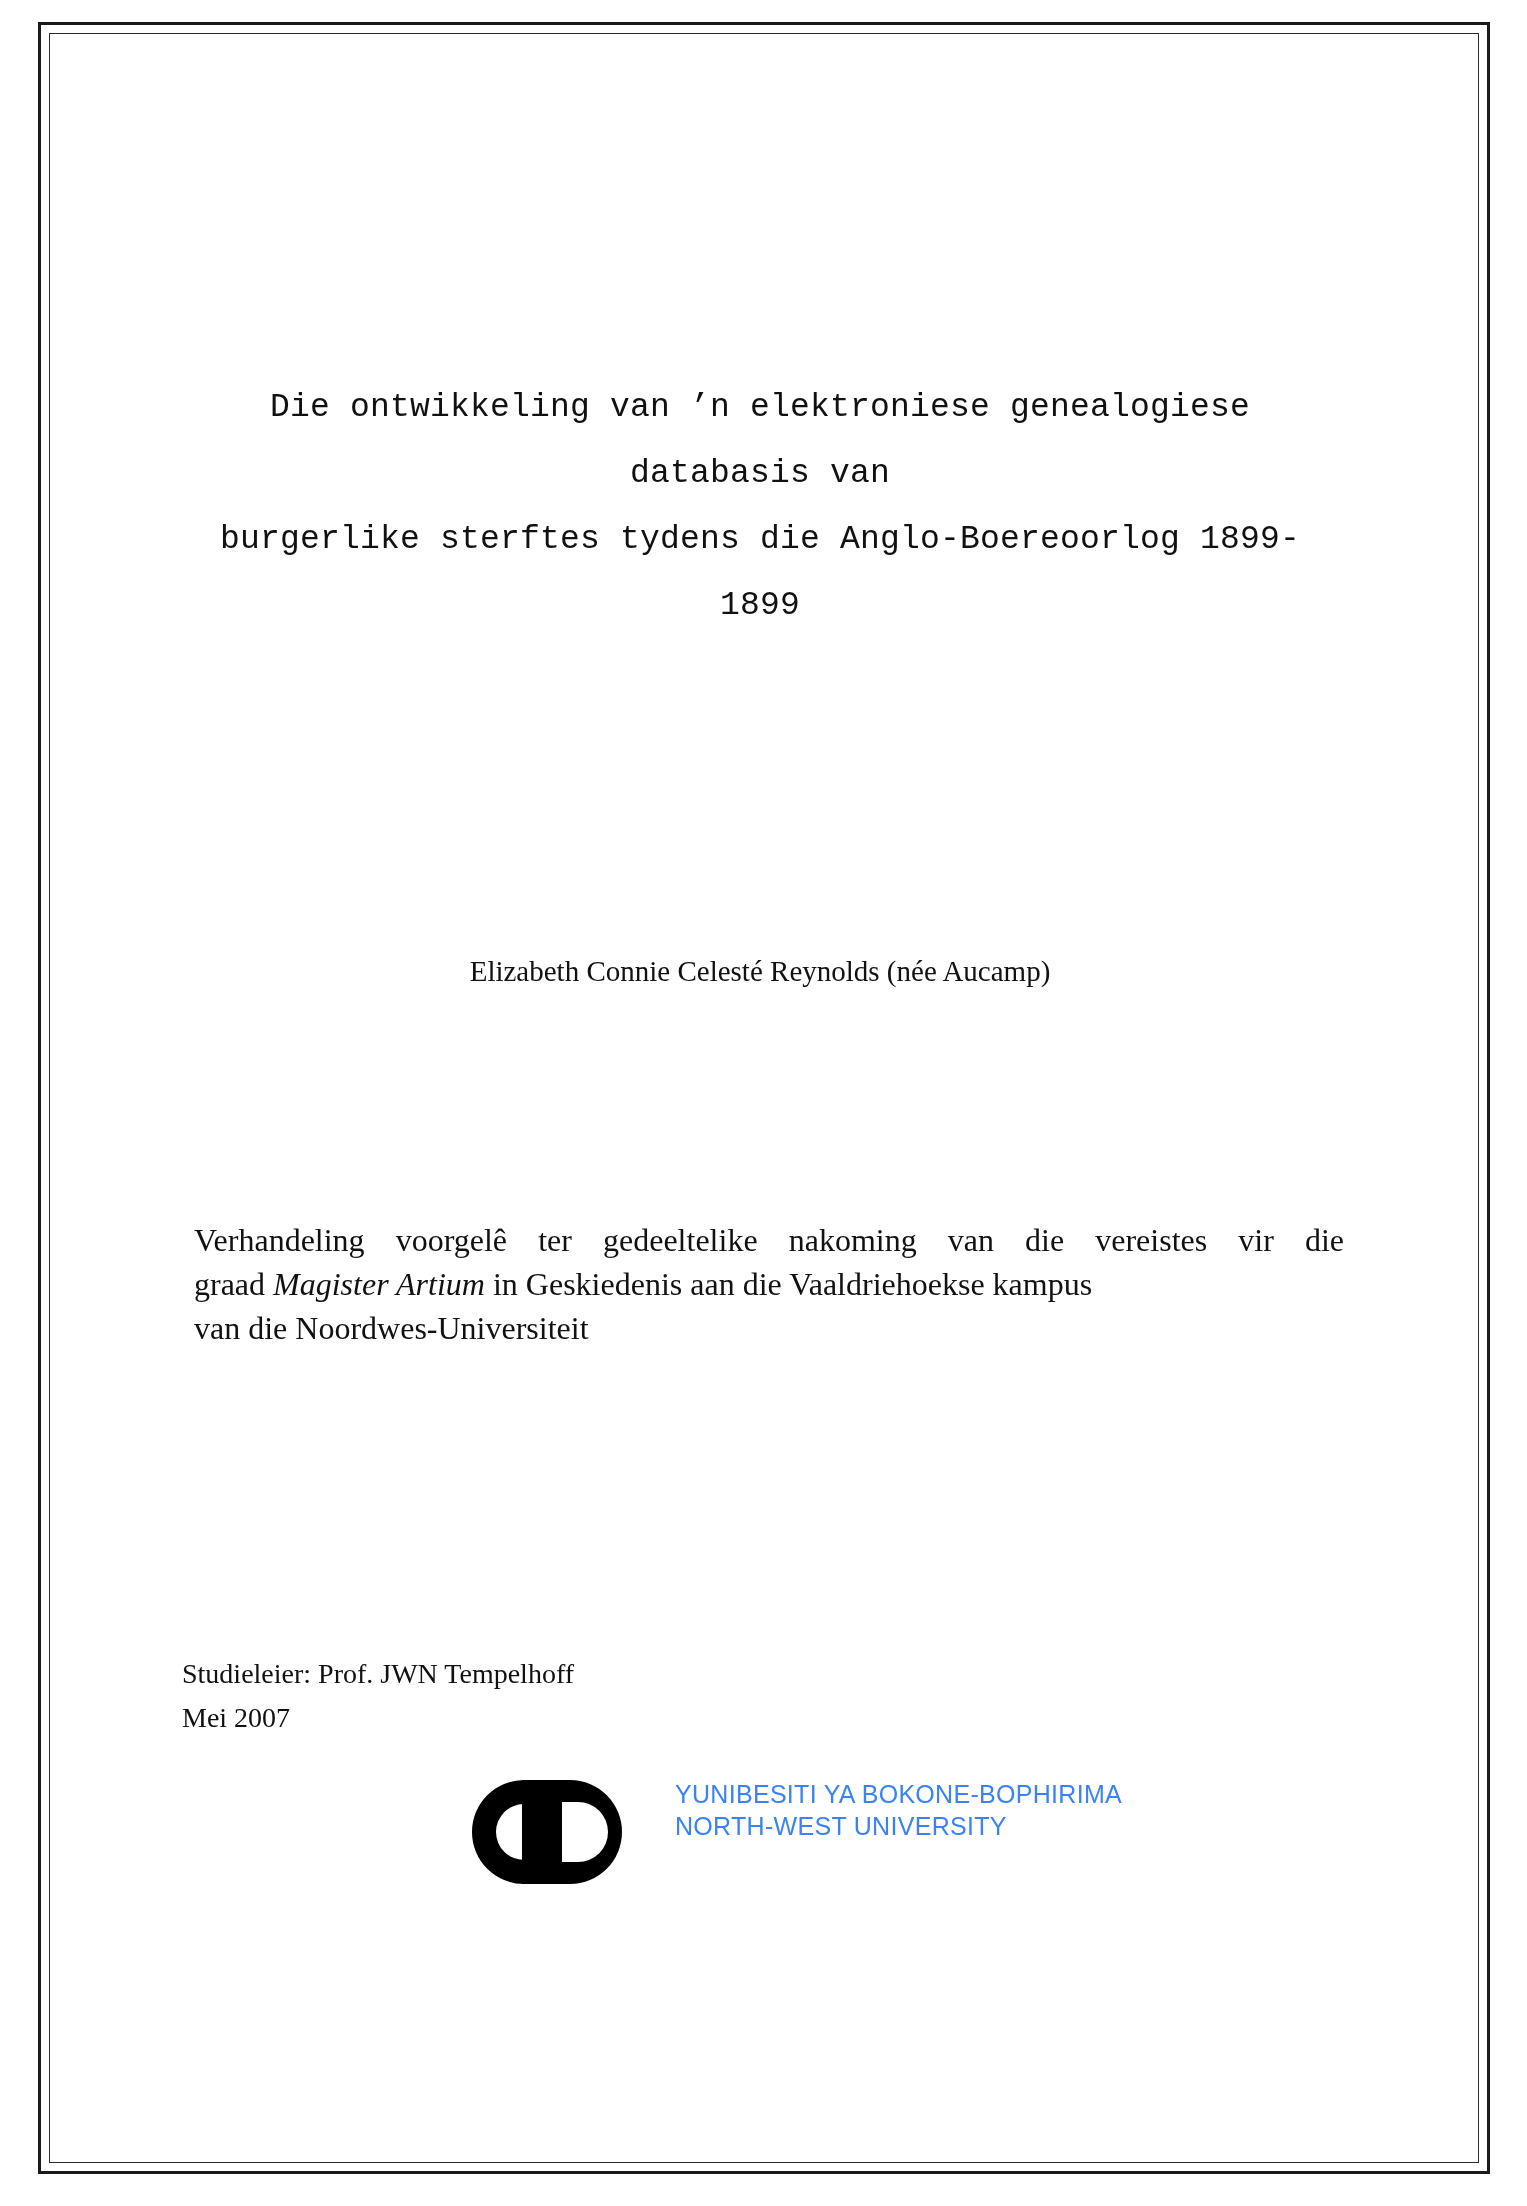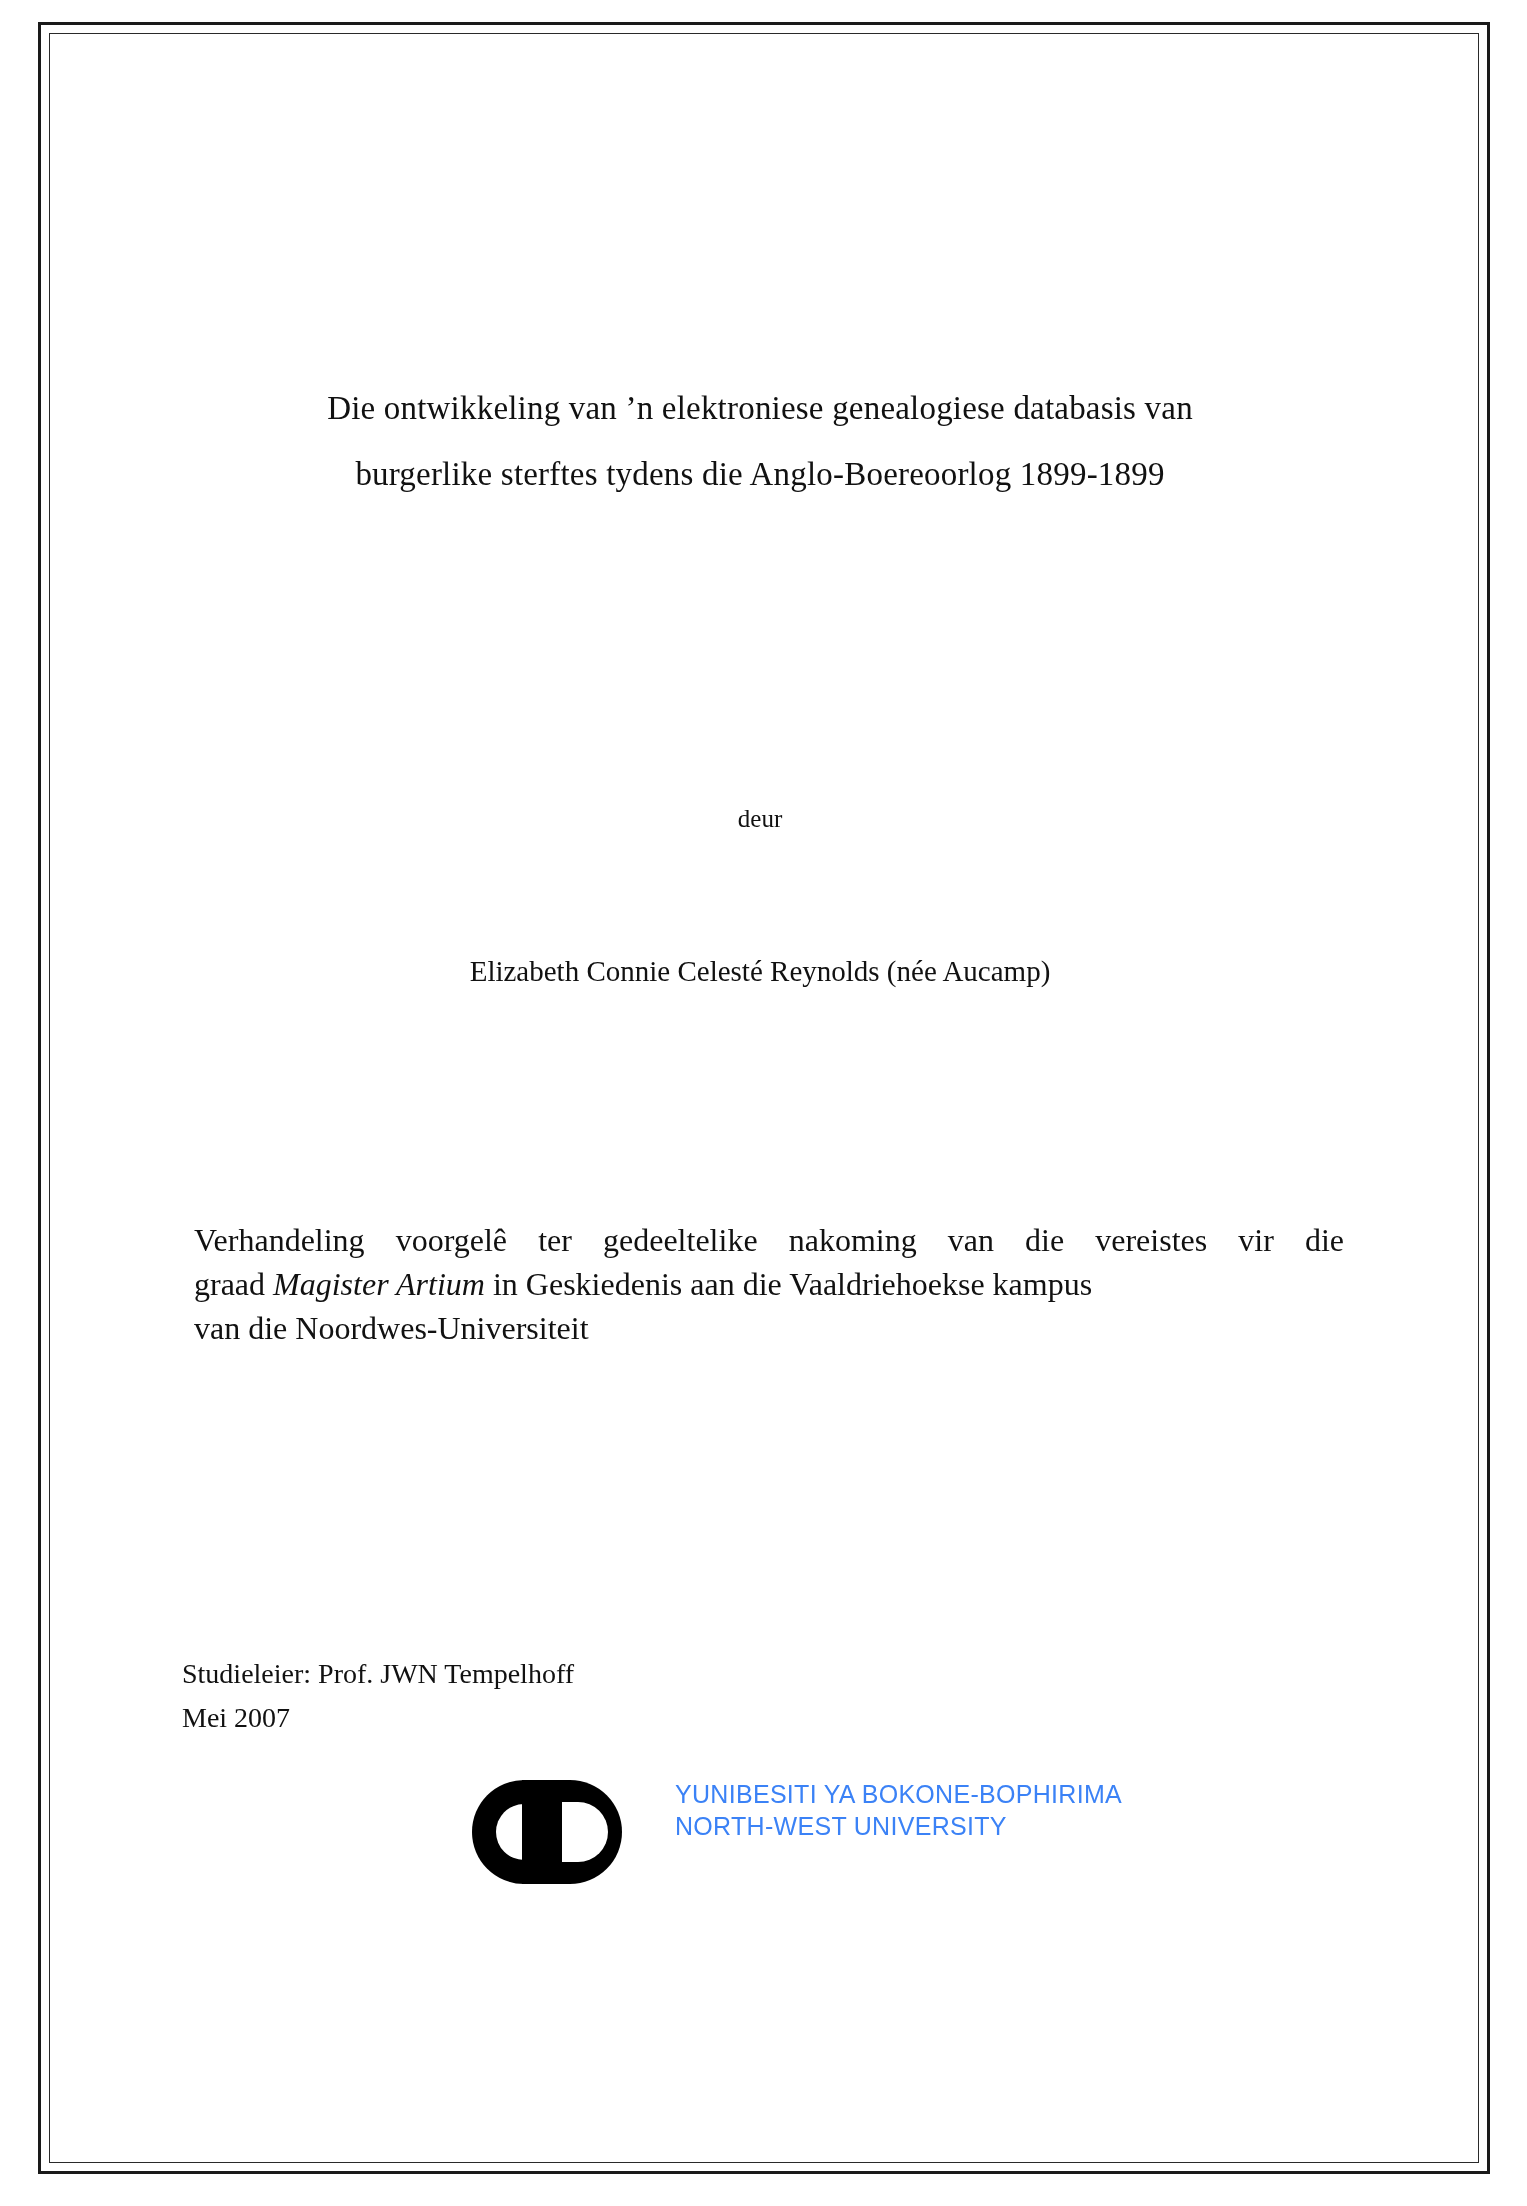--- a/index.html
+++ b/index.html
@@ -60,20 +60,21 @@
     position: absolute;
     top: 375px;
     left: 0;
     width: 1160px;
     text-align: center;
   }
   .title-line {
     font-size: 33px;
     line-height: 66px;
     letter-spacing: 0.2px;
+    font-family: Liberation Mono, monospace;
   }
 
   .deur {
     position: absolute;
     top: 805px;
     left: 0;
     width: 1160px;
     text-align: center;
     font-size: 25px;
   }
@@ -207,21 +208,20 @@
     <div class="page-frame-inner"></div>
   </div>
 
   <div class="content">
 
     <div class="title-block">
       <div class="title-line">Die ontwikkeling van ’n elektroniese genealogiese databasis van</div>
       <div class="title-line">burgerlike sterftes tydens die Anglo-Boereoorlog 1899-1899</div>
     </div>
 
-    <div class="deur">deur</div>
 
     <div class="author">Elizabeth Connie Celesté Reynolds (née Aucamp)</div>
 
     <div class="statement">
       <div class="just">Verhandeling voorgelê ter gedeeltelike nakoming van die vereistes vir die</div>
       <div class="plain"><span>graad </span><i>Magister Artium</i><span> in Geskiedenis aan die Vaaldriehoekse kampus</span></div>
       <div class="plain">van die Noordwes-Universiteit</div>
     </div>
 
     <div class="supervisor-block">

